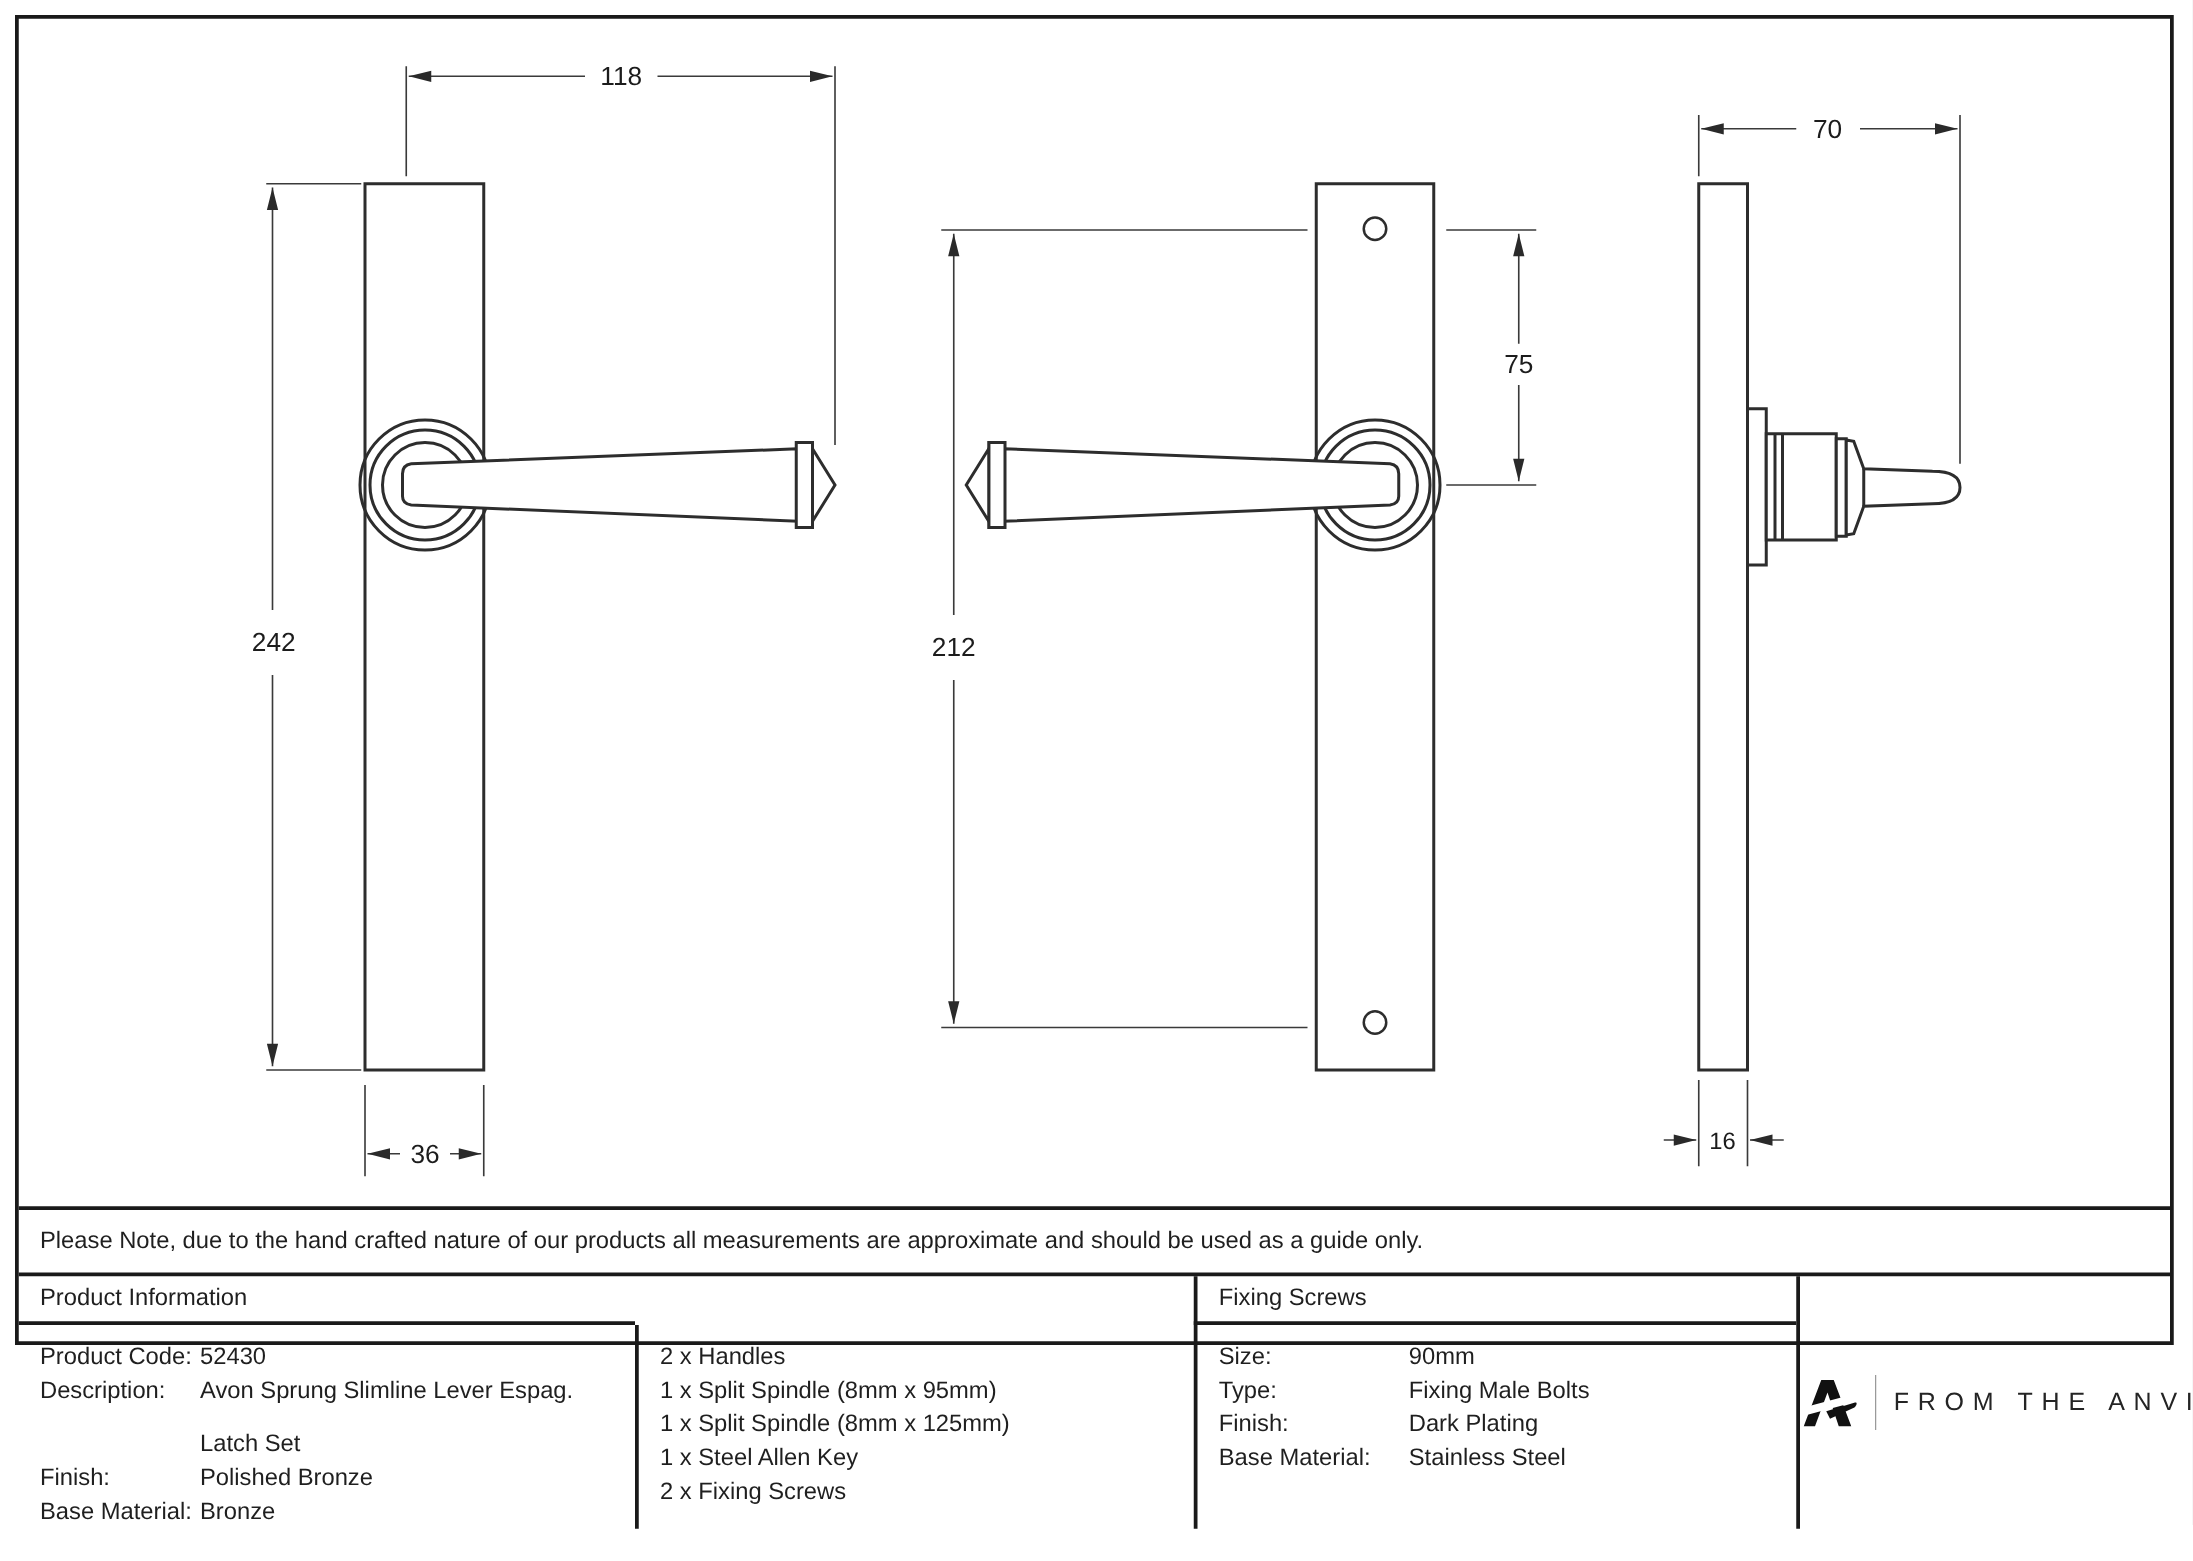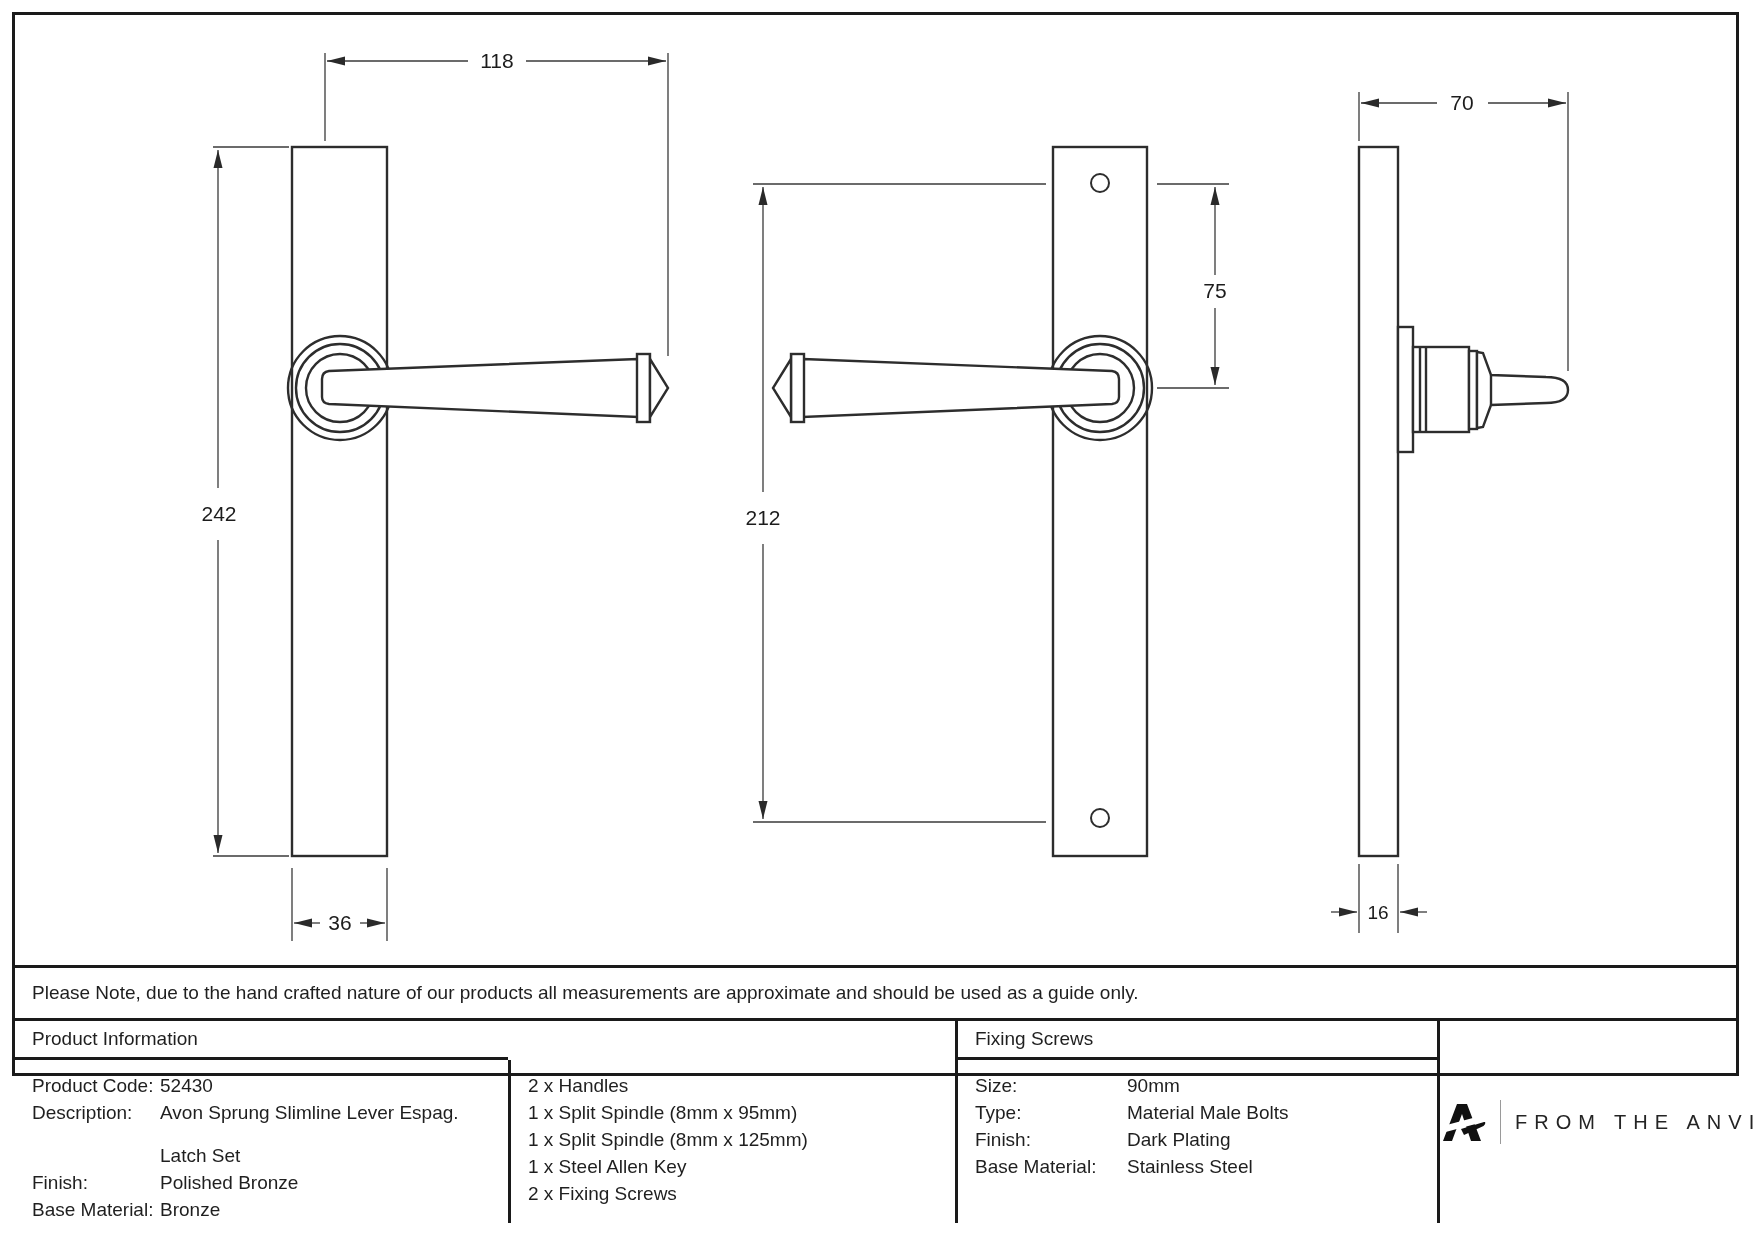--- a/index.html
+++ b/index.html
@@ -192,21 +192,21 @@
         <div>2 x Fixing Screws</div>
       </div>
 
       <div class="cell tb bl fix" style="grid-column:3;grid-row:2;">
         <div class="kv">
           <span class="k">Size:</span>
           <span class="v">90mm</span>
         </div>
         <div class="kv">
           <span class="k">Type:</span>
-          <span class="v">Material Male Bolts</span>
+          <span class="v">Fixing Male Bolts</span>
         </div>
         <div class="kv">
           <span class="k">Finish:</span>
           <span class="v">Dark Plating</span>
         </div>
         <div class="kv">
           <span class="k">Base Material:</span>
           <span class="v">Stainless Steel</span>
         </div>
       </div>

